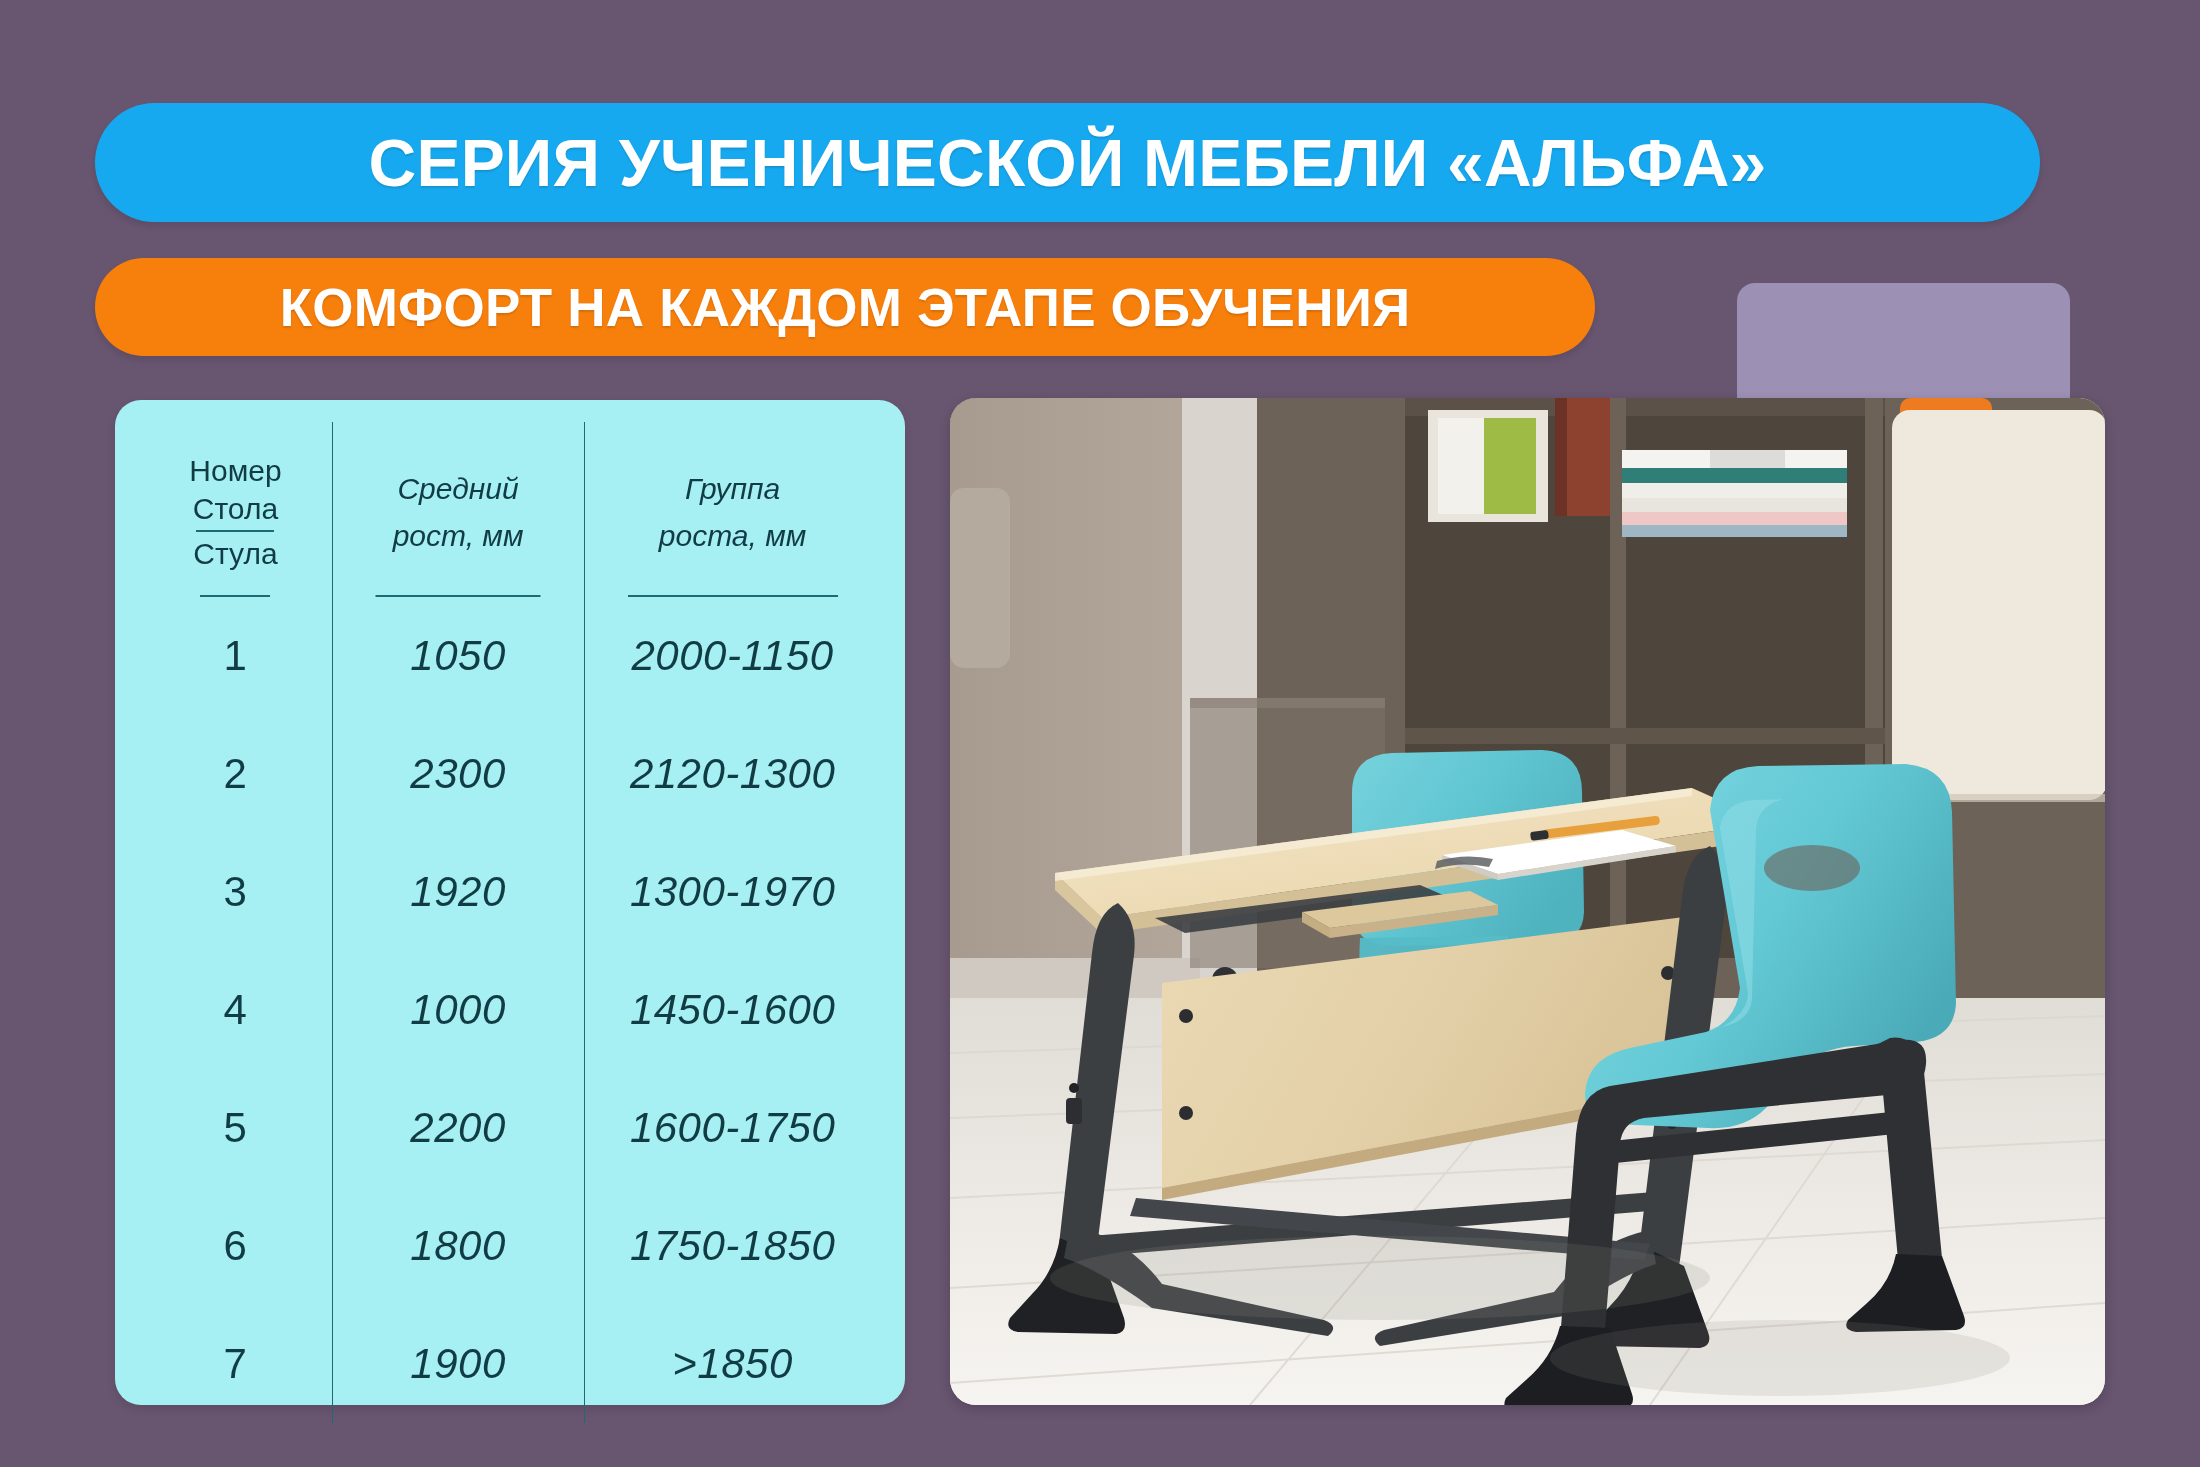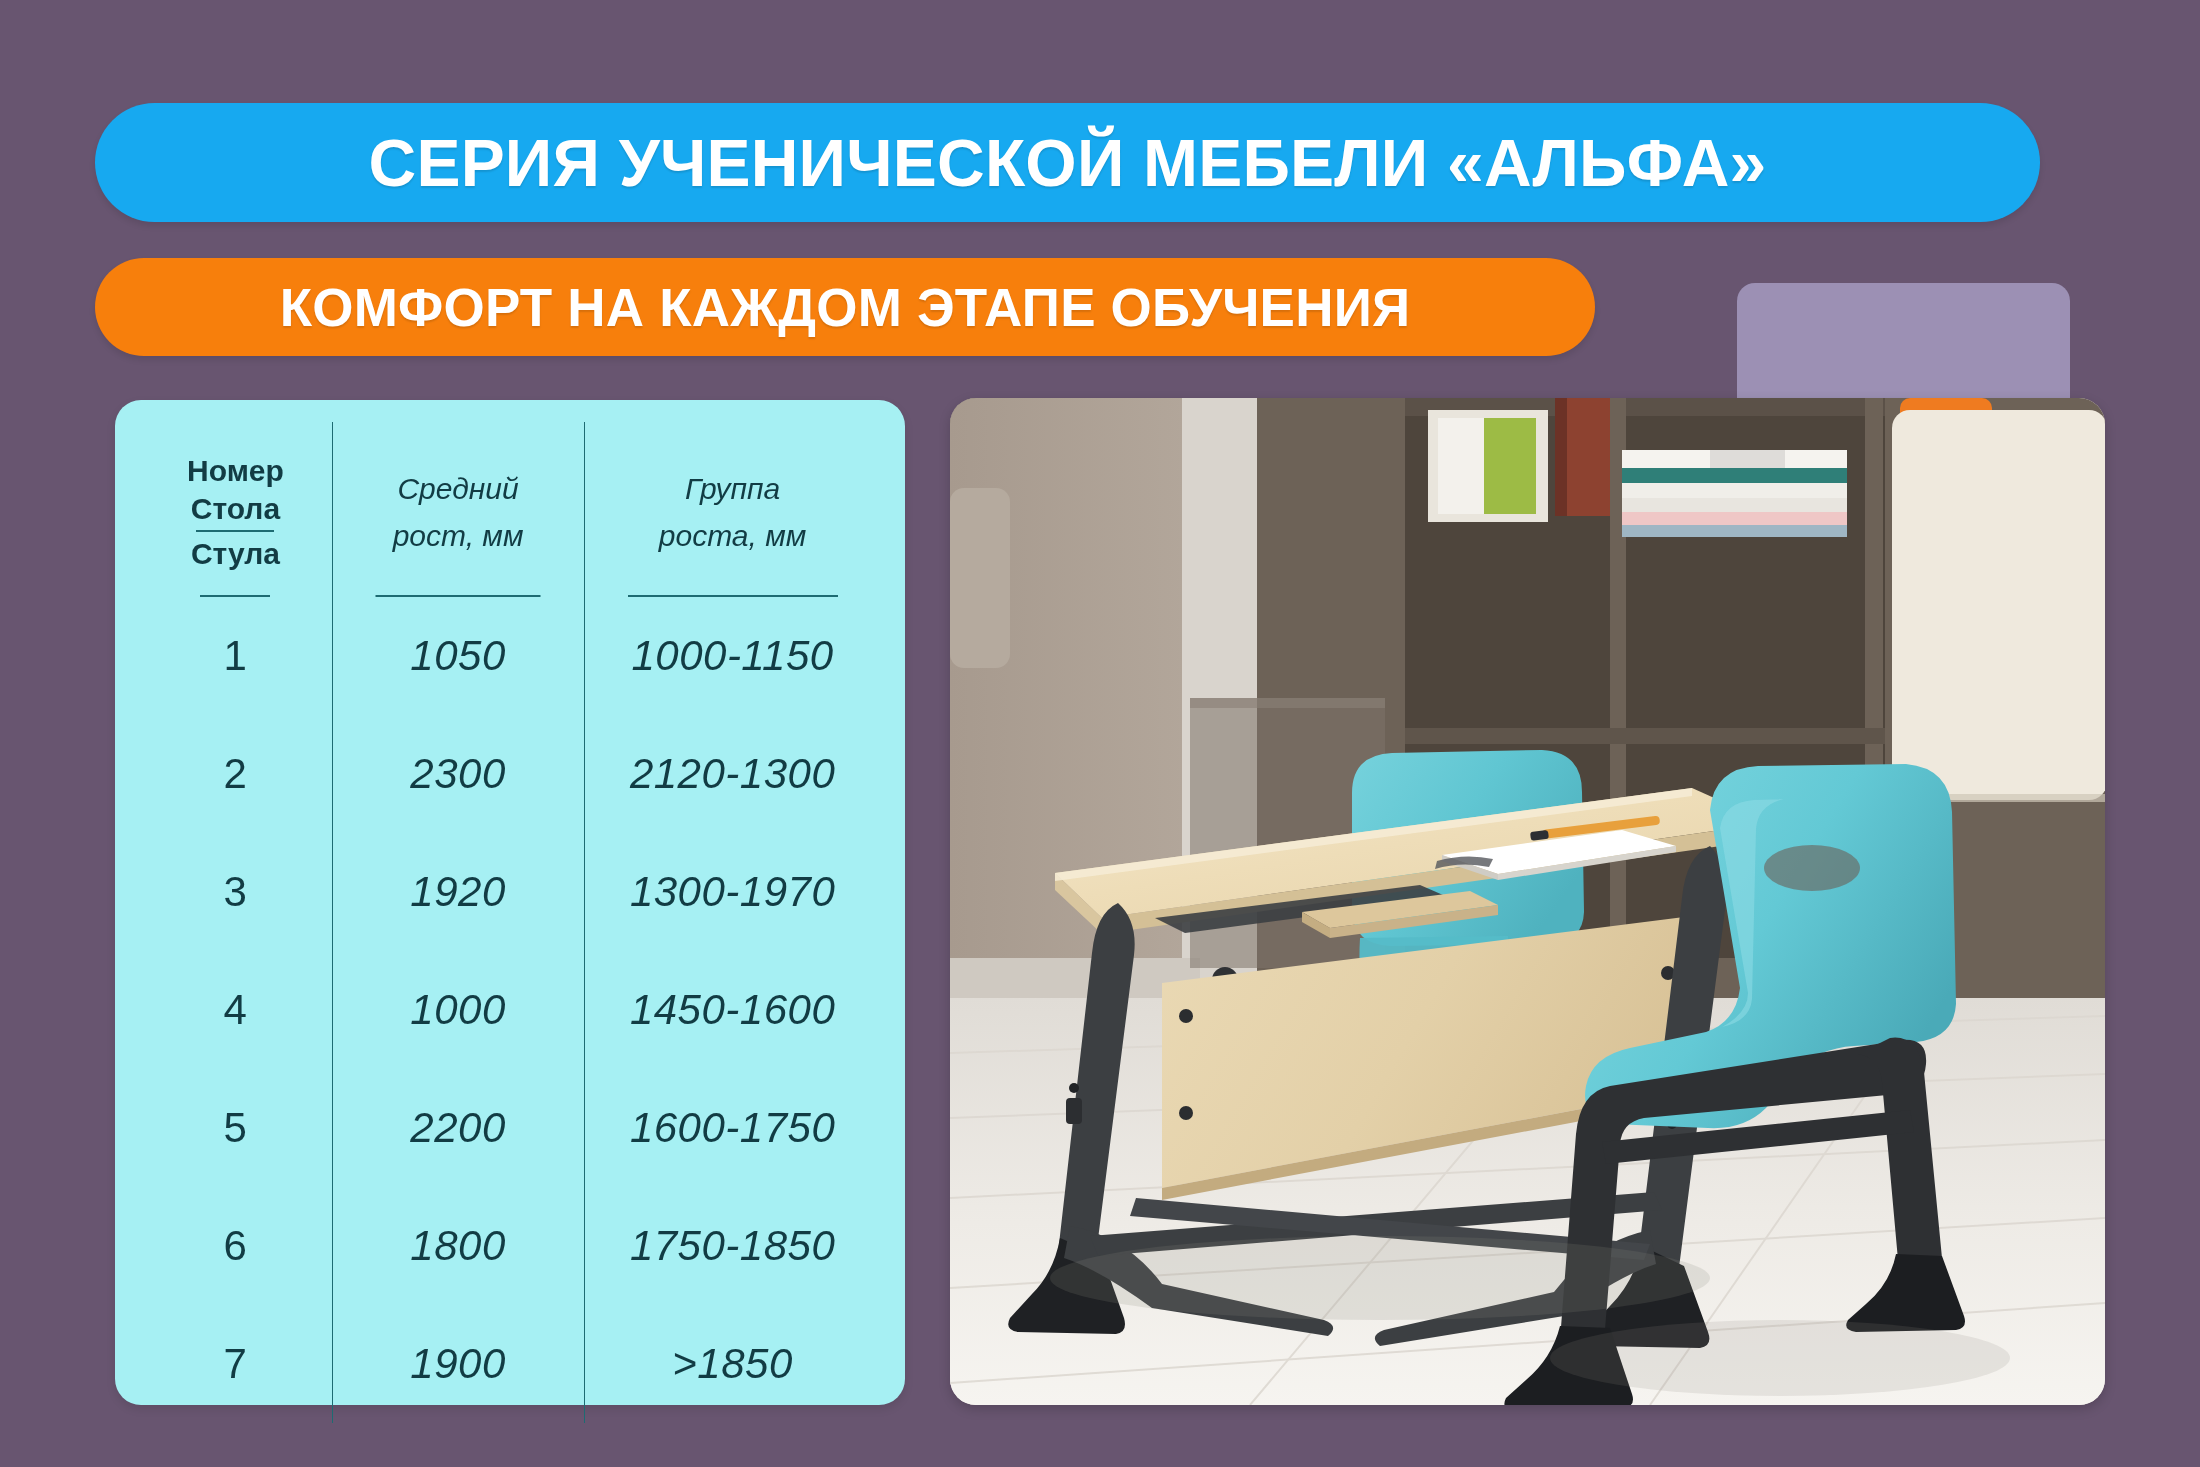--- a/index.html
+++ b/index.html
@@ -113,21 +113,20 @@
     font-size: 30px;
     line-height: 1.30;
     padding: 6px 10px 0 10px;
   }
 
   .hdr-stack {
     display: flex;
     flex-direction: column;
     align-items: center;
     line-height: 1.26;
-    font-weight: bold;
   }
   .hdr-frac-line {
     width: 78px;
     height: 2px;
     background: #1d6b72;
     margin: 3px 0;
   }
   .hdr-two {
     display: flex;
     flex-direction: column;
@@ -213,21 +212,21 @@
               <span>роста, мм</span>
             </span>
             <span class="rule rule-range"></span>
           </th>
         </tr>
       </thead>
       <tbody>
         <tr>
           <td>1</td>
           <td class="sep">1050</td>
-          <td class="sep">1000-1150</td>
+          <td class="sep">2000-1150</td>
         </tr>
         <tr>
           <td>2</td>
           <td class="sep">2300</td>
           <td class="sep">2120-1300</td>
         </tr>
         <tr>
           <td>3</td>
           <td class="sep">1920</td>
           <td class="sep">1300-1970</td>

